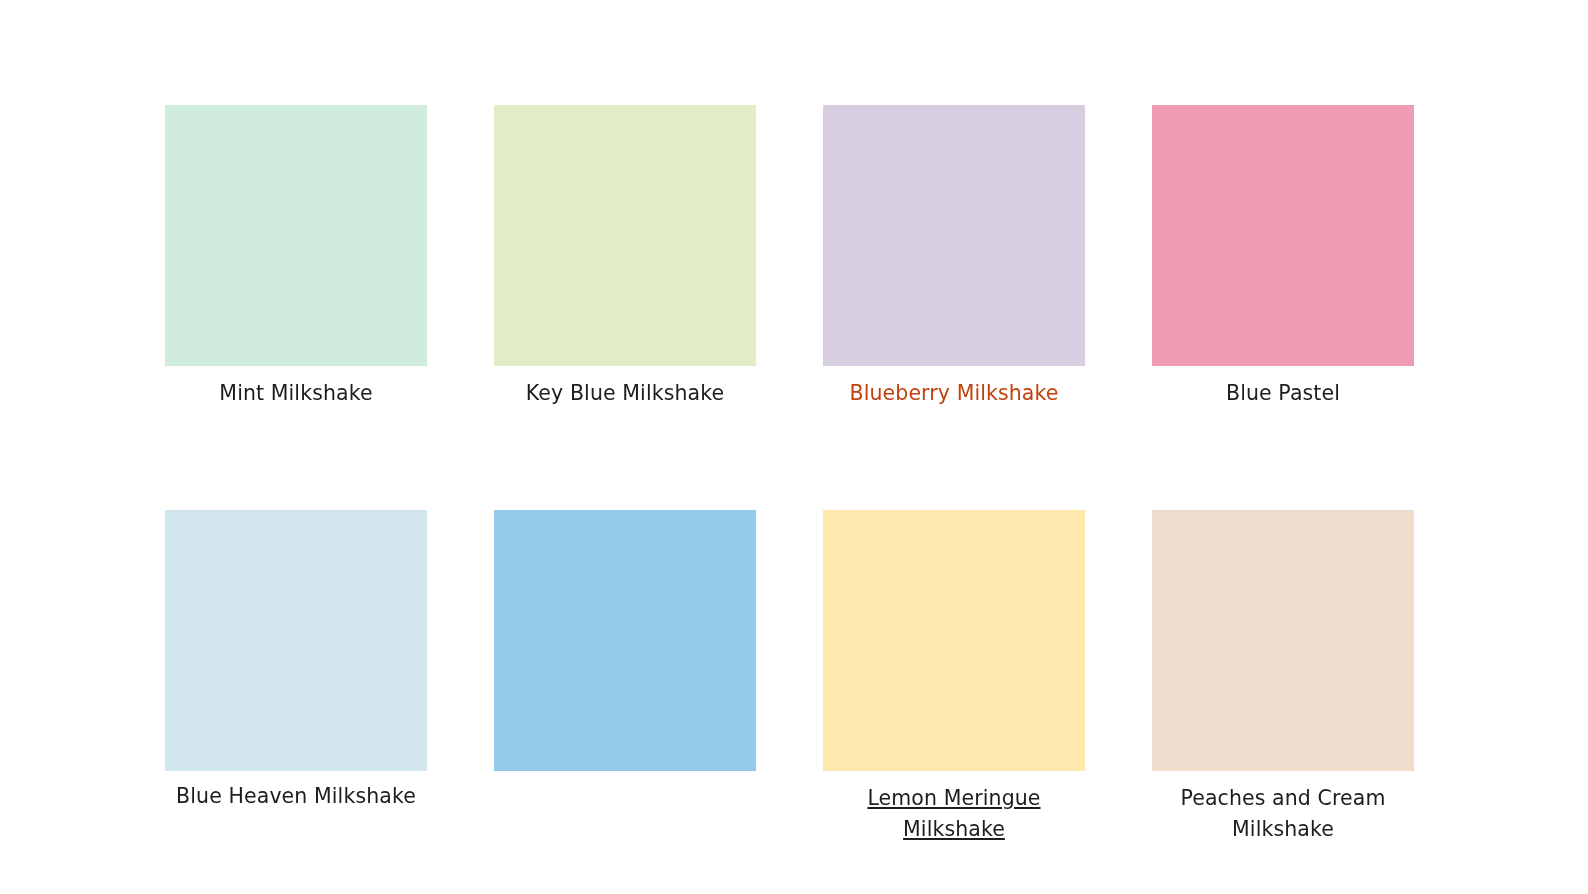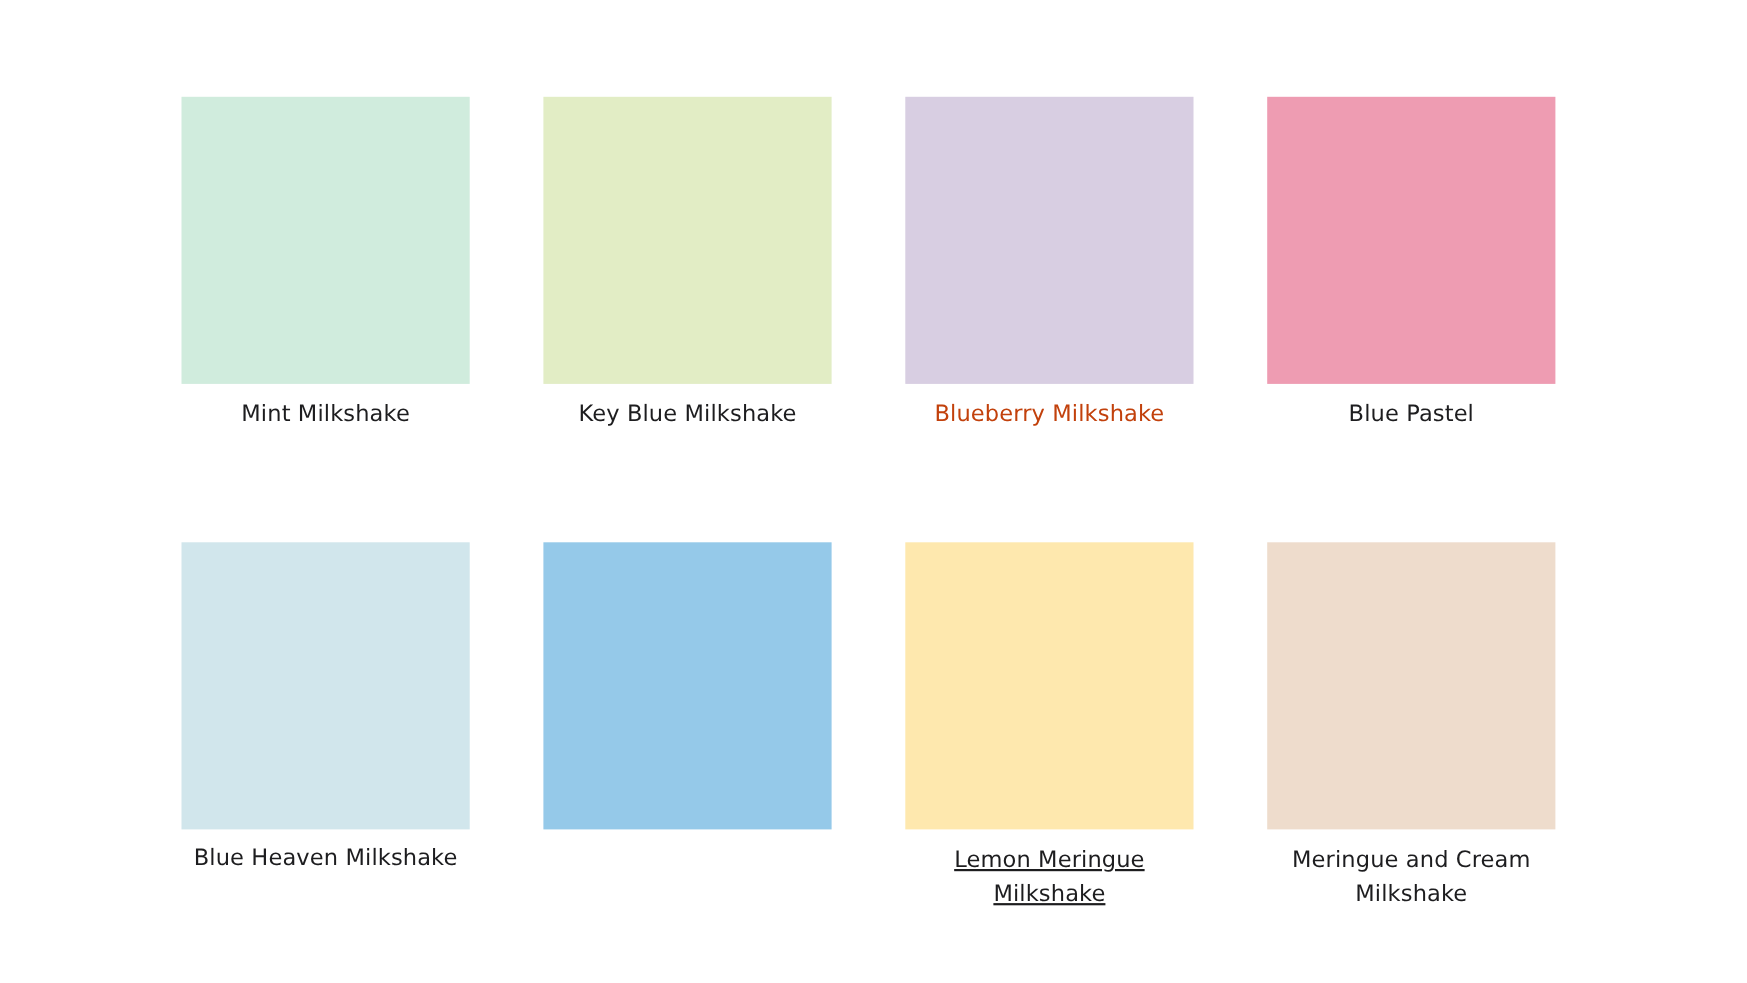--- a/index.html
+++ b/index.html
@@ -17,21 +17,21 @@
   .palette {
     position: relative;
     width: 1588px;
     height: 894px;
     box-sizing: border-box;
   }
 
   .grid {
     position: absolute;
     left: 165px;
-    top: 88px;
+    top: 105px;
     width: 1248px;
     display: grid;
     grid-template-columns: repeat(4, 262px);
     column-gap: 67px;
     row-gap: 101px;
   }
 
   .swatch-cell {
     width: 262px;
     display: flex;
@@ -94,18 +94,18 @@
     </div>
 
     <div class="swatch-cell">
       <div class="swatch-chip" style="background-color: rgb(254, 232, 174);"></div>
       <div class="swatch-label" style="color: rgb(29, 29, 31); text-decoration: underline;">Lemon Meringue
 Milkshake</div>
     </div>
 
     <div class="swatch-cell">
       <div class="swatch-chip" style="background-color: rgb(238, 220, 204);"></div>
-      <div class="swatch-label" style="color: rgb(29, 29, 31);">Meringue and Cream
+      <div class="swatch-label" style="color: rgb(29, 29, 31);">Peaches and Cream
 Milkshake</div>
     </div>
 
   </div>
 </div>
 
 </body></html>

